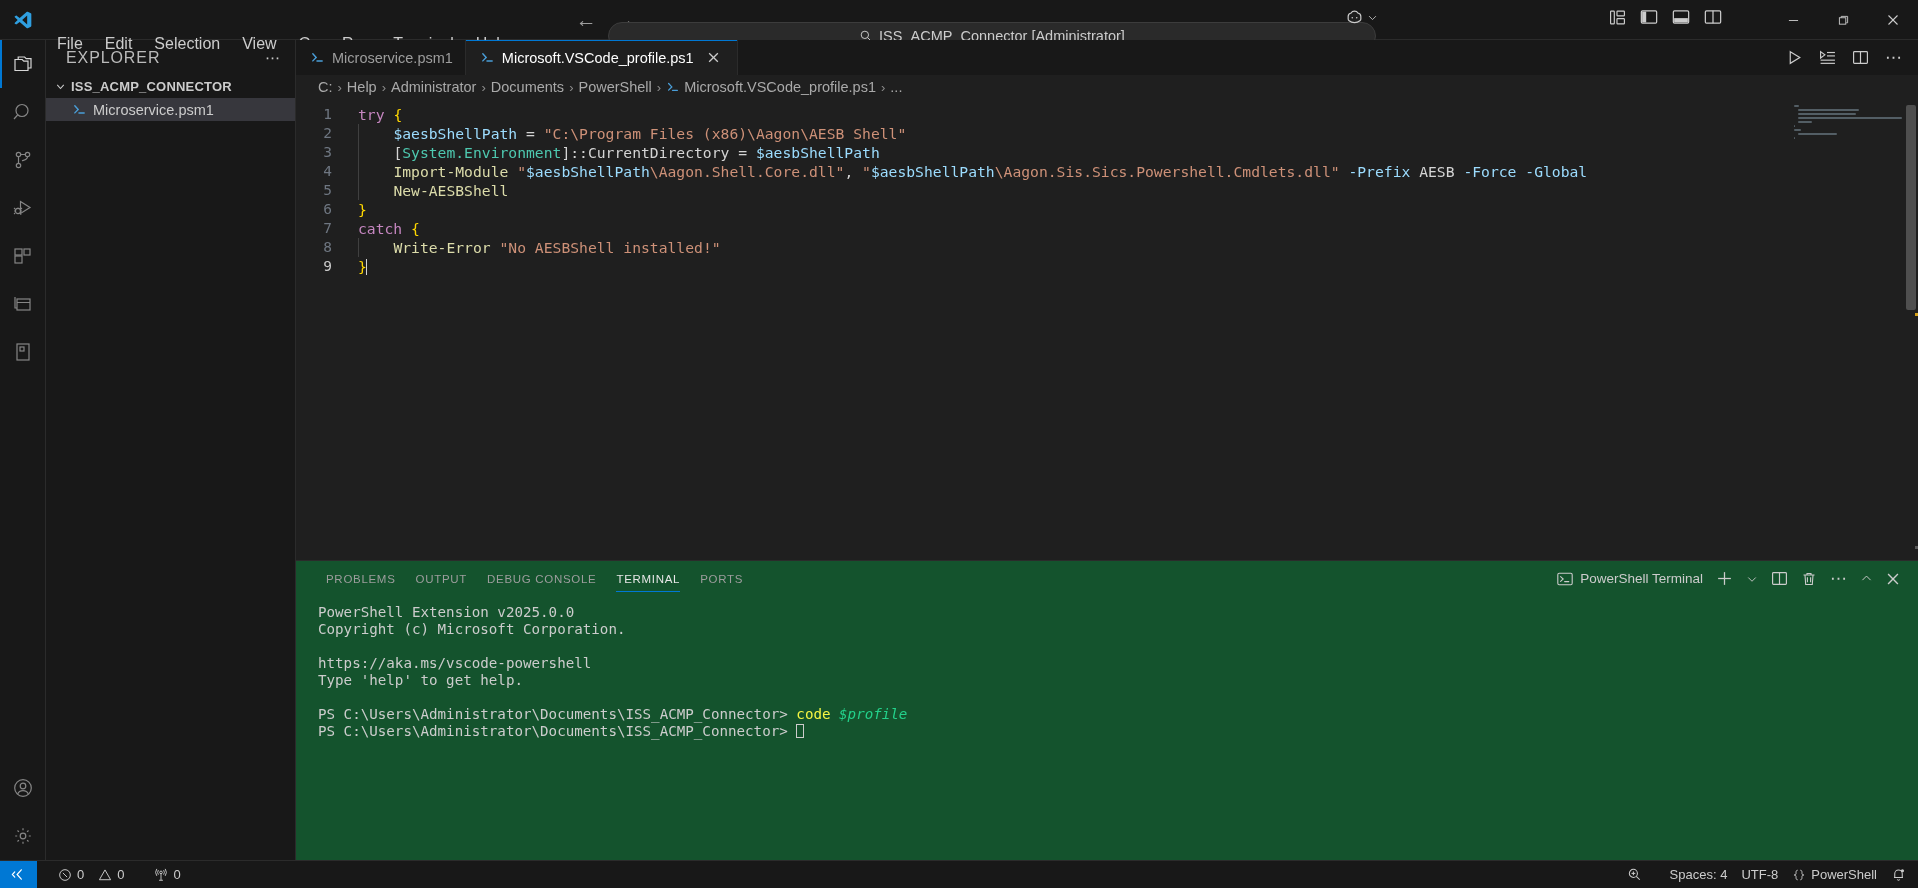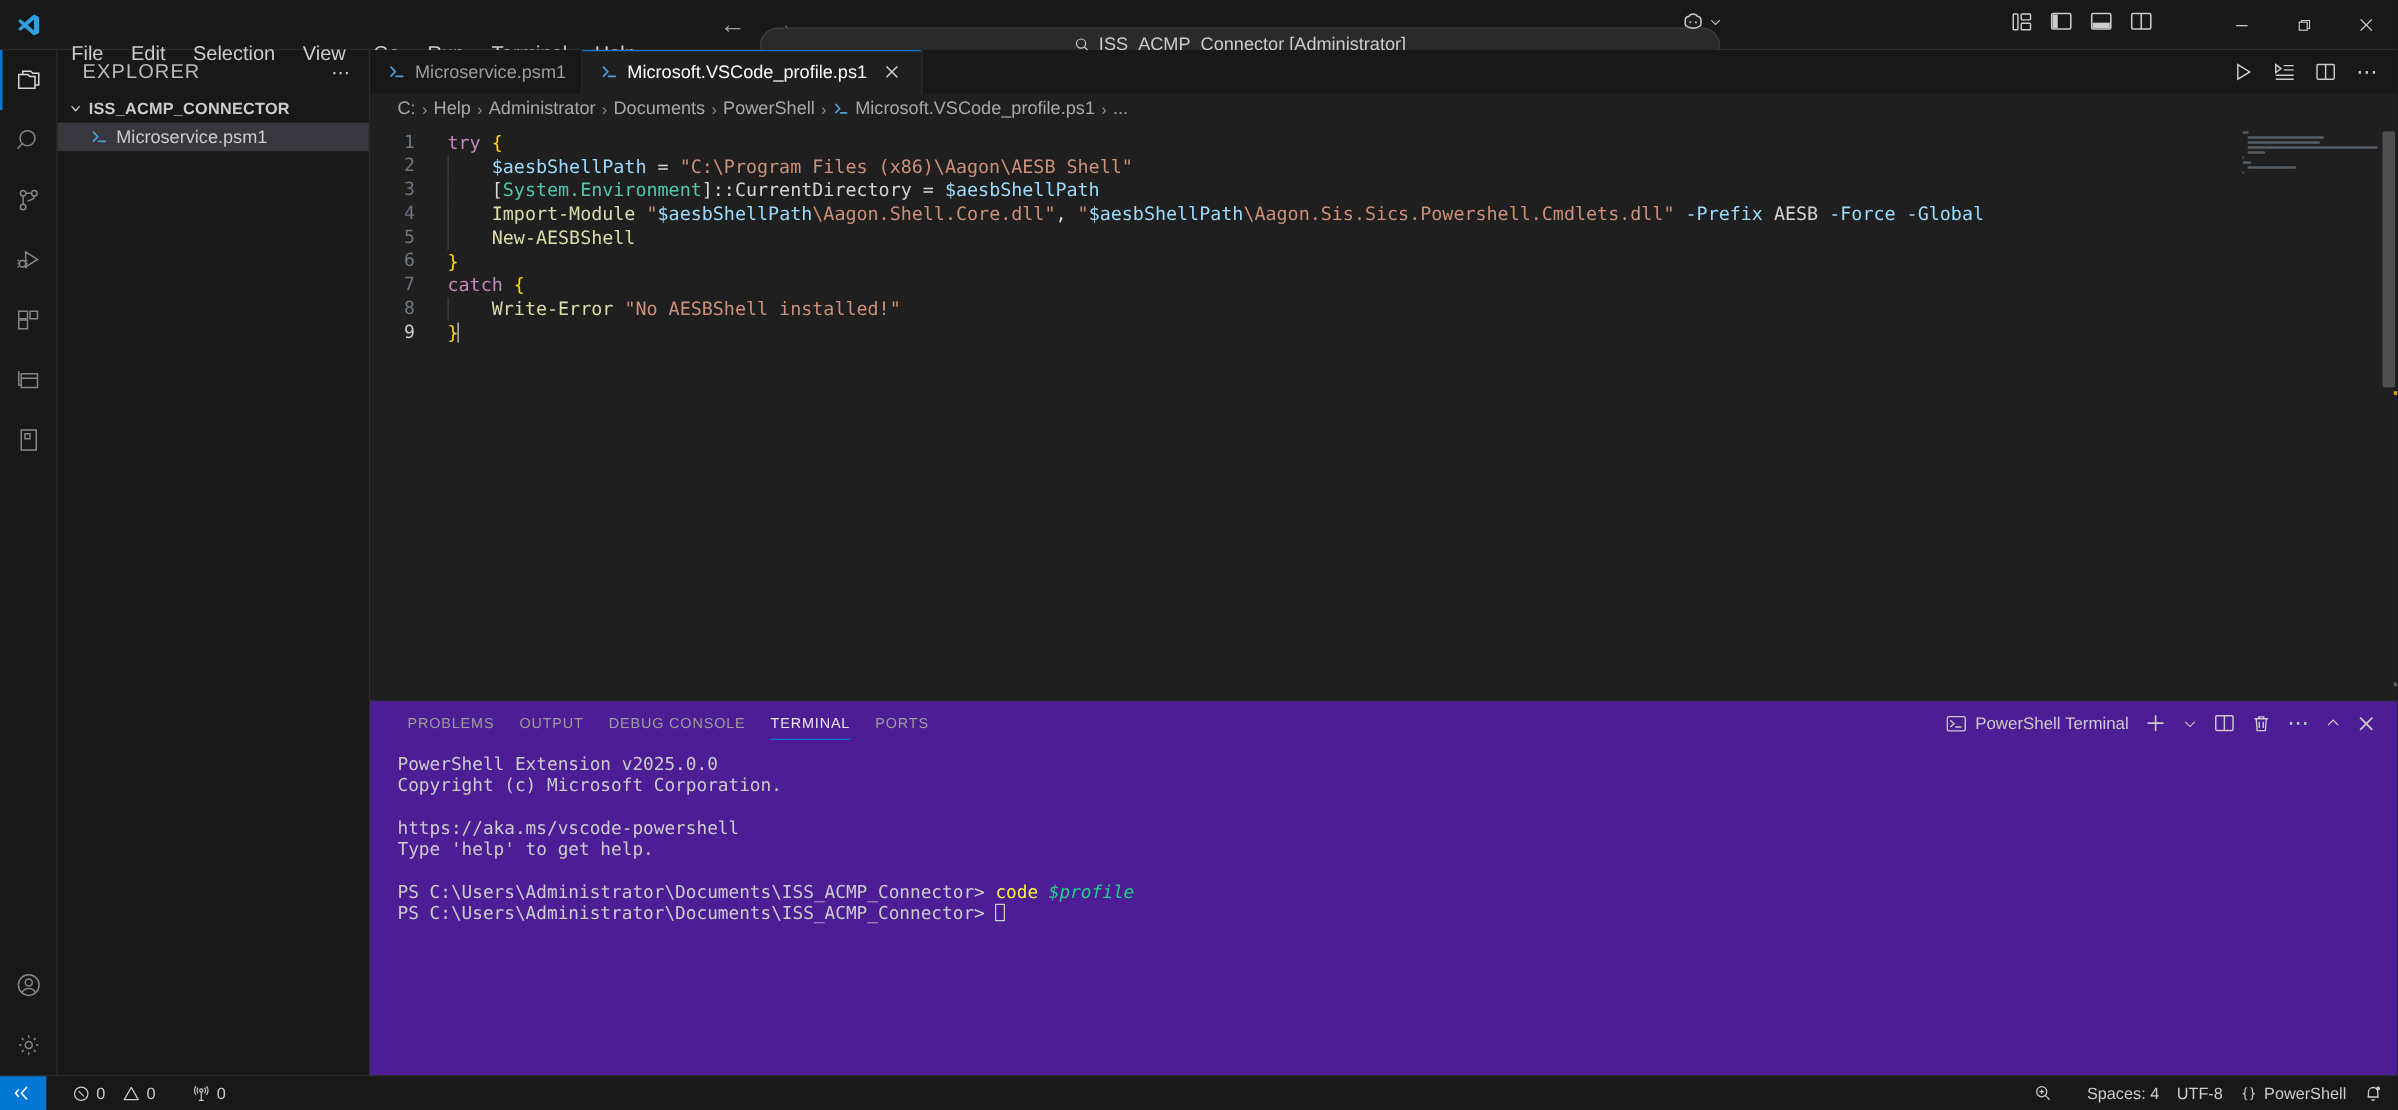--- a/index.html
+++ b/index.html
@@ -163,21 +163,21 @@
   }
   .mm-line { position: absolute; height: 2px; border-radius: 1px; }
   .scrollbar-v {
     position: absolute; right: 0; top: 0; width: 14px; height: 100%;
   }
   .sb-thumb { position: absolute; right: 2px; width: 10px; background: #4f4f4f; border-radius: 2px; }
   .deco-mark { position: absolute; right: 0; width: 3px; height: 3px; }
 
   
   .panel {
-    height: 300px; min-height: 300px; background: #4c1d95;
+    height: 300px; min-height: 300px; background: #14532d;
     border-top: 1px solid #2b2b2b; display: flex; flex-direction: column;
   }
   .panel-head { height: 35px; min-height: 35px; display: flex; align-items: stretch; }
   .panel-tabs { display: flex; align-items: stretch; padding-left: 20px; gap: 0; }
   .panel-tab {
     display: flex; align-items: center; padding: 0 10px;
     font-size: 11.5px; letter-spacing: .7px; color: #9d9d9d; text-transform: uppercase;
     cursor: default; position: relative;
   }
   .panel-tab.active { color: #e7e7e7; }

